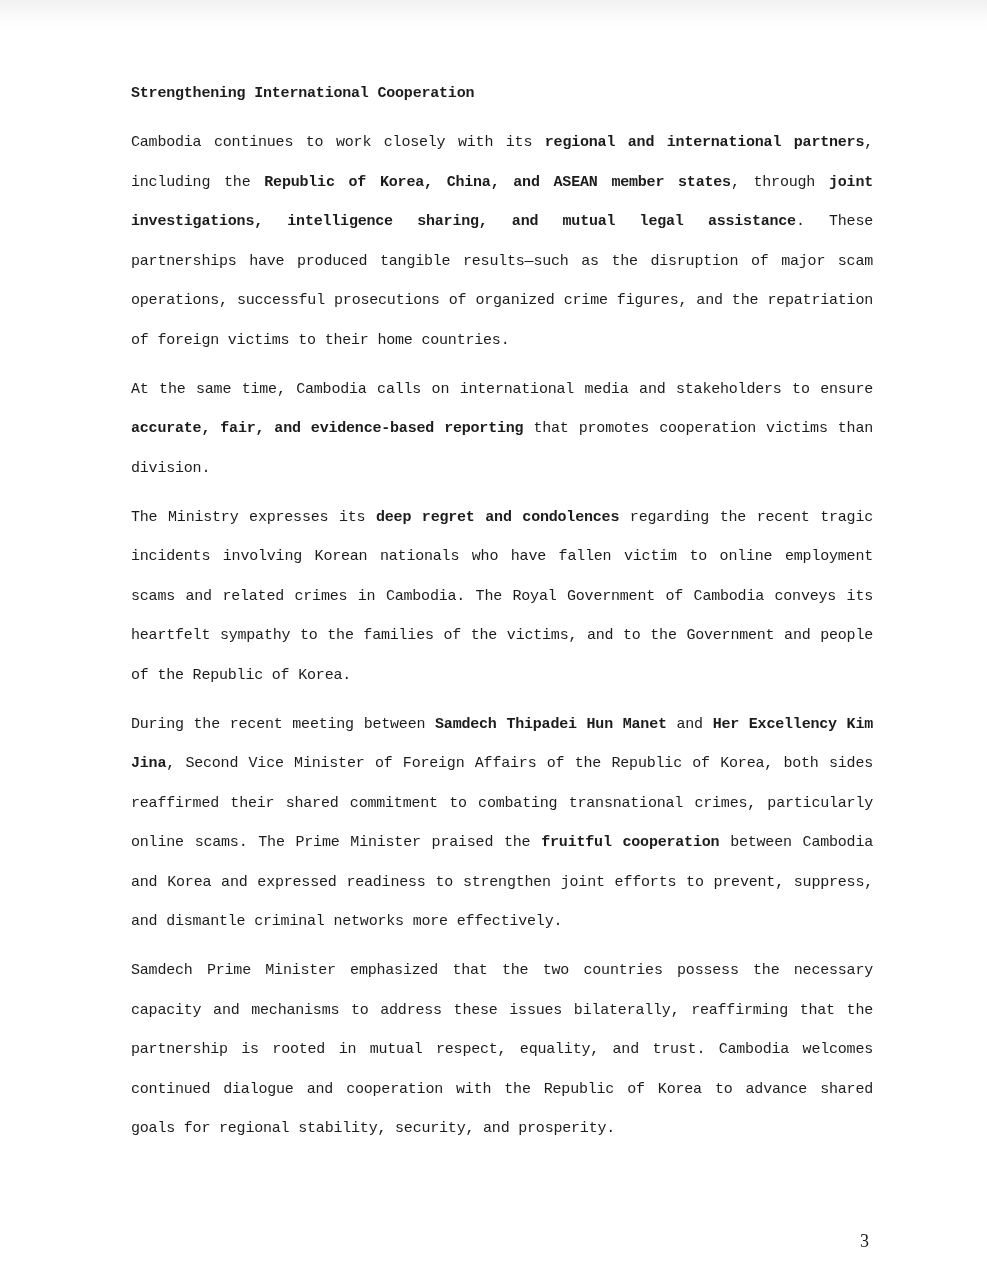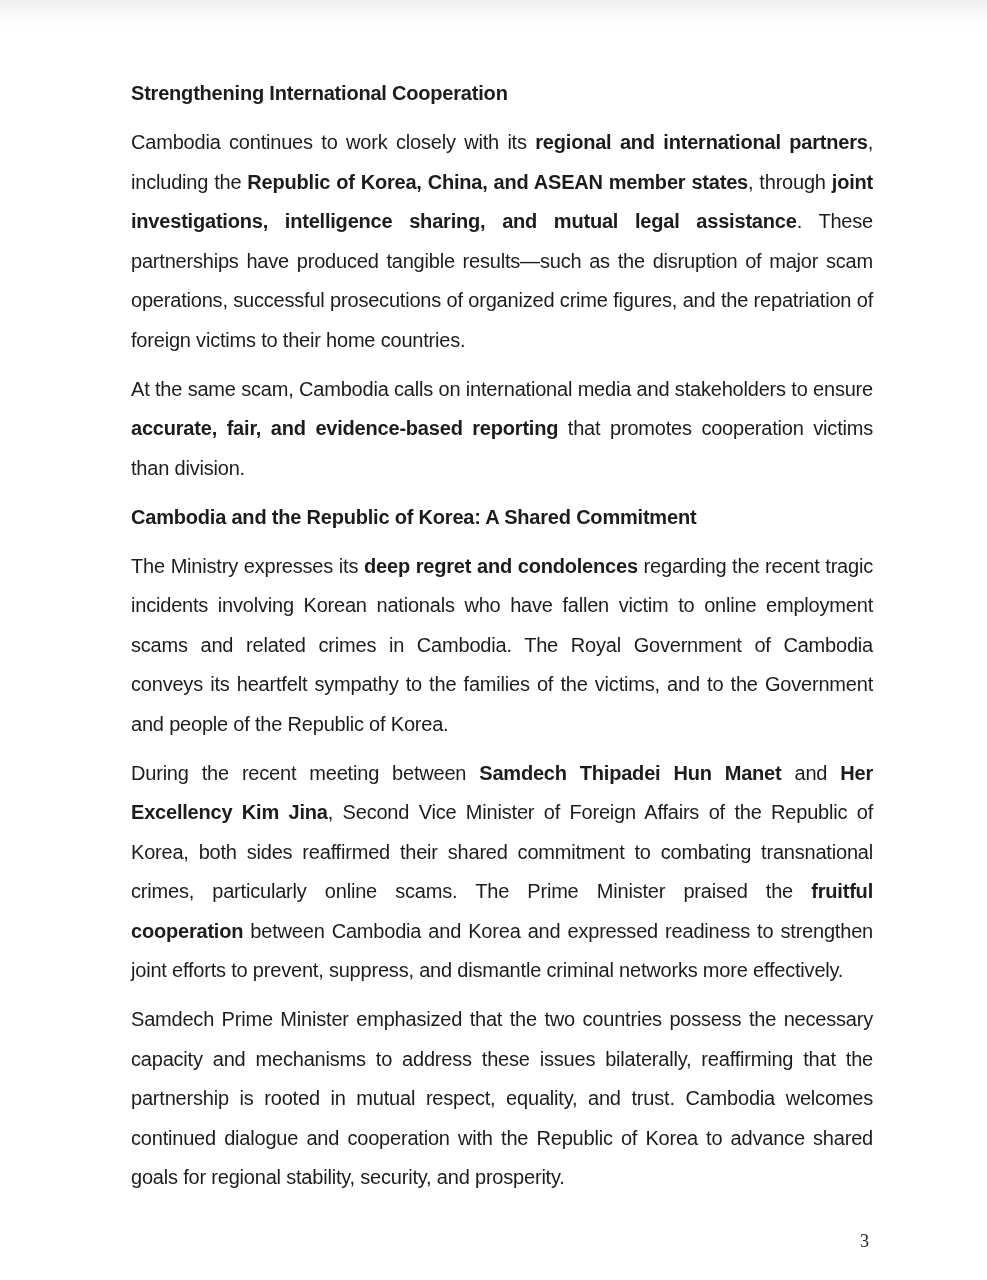--- a/index.html
+++ b/index.html
@@ -26,27 +26,28 @@
     pointer-events: none;
   }
   main.doc-body {
     position: absolute;
     left: 131px;
     top: 74px;
     width: 742px;
   }
   .doc-body p,
   .doc-body h2 {
-    font-size: 20px;
+    font-size: 15px;
     line-height: 39.5px;
     letter-spacing: -0.2px;
     margin: 0 0 9.5px 0;
     font-weight: normal;
     text-align: justify;
     text-justify: inter-word;
+    font-family: Liberation Mono, monospace;
   }
   .doc-body h2 {
     font-weight: 700;
     text-align: left;
   }
   .run { font-weight: inherit; }
   .run.bold { font-weight: 700; }
   .page-number {
     position: absolute;
     right: 118px;
@@ -60,23 +61,22 @@
 <body>
 
 <div class="page">
   <div class="top-shade"></div>
 
   <main class="doc-body">
     <h2><span class="run bold">Strengthening International Cooperation</span></h2>
 
     <p><span class="run">Cambodia continues to work closely with its </span><span class="run bold">regional and international partners</span><span class="run">, including the </span><span class="run bold">Republic of Korea, China, and ASEAN member states</span><span class="run">, through </span><span class="run bold">joint investigations, intelligence sharing, and mutual legal assistance</span><span class="run">. These partnerships have produced tangible results—such as the disruption of major scam operations, successful prosecutions of organized crime figures, and the repatriation of foreign victims to their home countries.</span></p>
 
-    <p><span class="run">At the same scam, Cambodia calls on international media and stakeholders to ensure </span><span class="run bold">accurate, fair, and evidence-based reporting</span><span class="run"> that promotes cooperation victims than division.</span></p>
+    <p><span class="run">At the same time, Cambodia calls on international media and stakeholders to ensure </span><span class="run bold">accurate, fair, and evidence-based reporting</span><span class="run"> that promotes cooperation victims than division.</span></p>
 
-    <h2><span class="run bold">Cambodia and the Republic of Korea: A Shared Commitment</span></h2>
 
     <p><span class="run">The Ministry expresses its </span><span class="run bold">deep regret and condolences</span><span class="run"> regarding the recent tragic incidents involving Korean nationals who have fallen victim to online employment scams and related crimes in Cambodia. The Royal Government of Cambodia conveys its heartfelt sympathy to the families of the victims, and to the Government and people of the Republic of Korea.</span></p>
 
     <p><span class="run">During the recent meeting between </span><span class="run bold">Samdech Thipadei Hun Manet</span><span class="run"> and </span><span class="run bold">Her Excellency Kim Jina</span><span class="run">, Second Vice Minister of Foreign Affairs of the Republic of Korea, both sides reaffirmed their shared commitment to combating transnational crimes, particularly online scams. The Prime Minister praised the </span><span class="run bold">fruitful cooperation</span><span class="run"> between Cambodia and Korea and expressed readiness to strengthen joint efforts to prevent, suppress, and dismantle criminal networks more effectively.</span></p>
 
     <p><span class="run">Samdech Prime Minister emphasized that the two countries possess the necessary capacity and mechanisms to address these issues bilaterally, reaffirming that the partnership is rooted in mutual respect, equality, and trust. Cambodia welcomes continued dialogue and cooperation with the Republic of Korea to advance shared goals for regional stability, security, and prosperity.</span></p>
   </main>
 
   <div class="page-number">3</div>
 </div>

